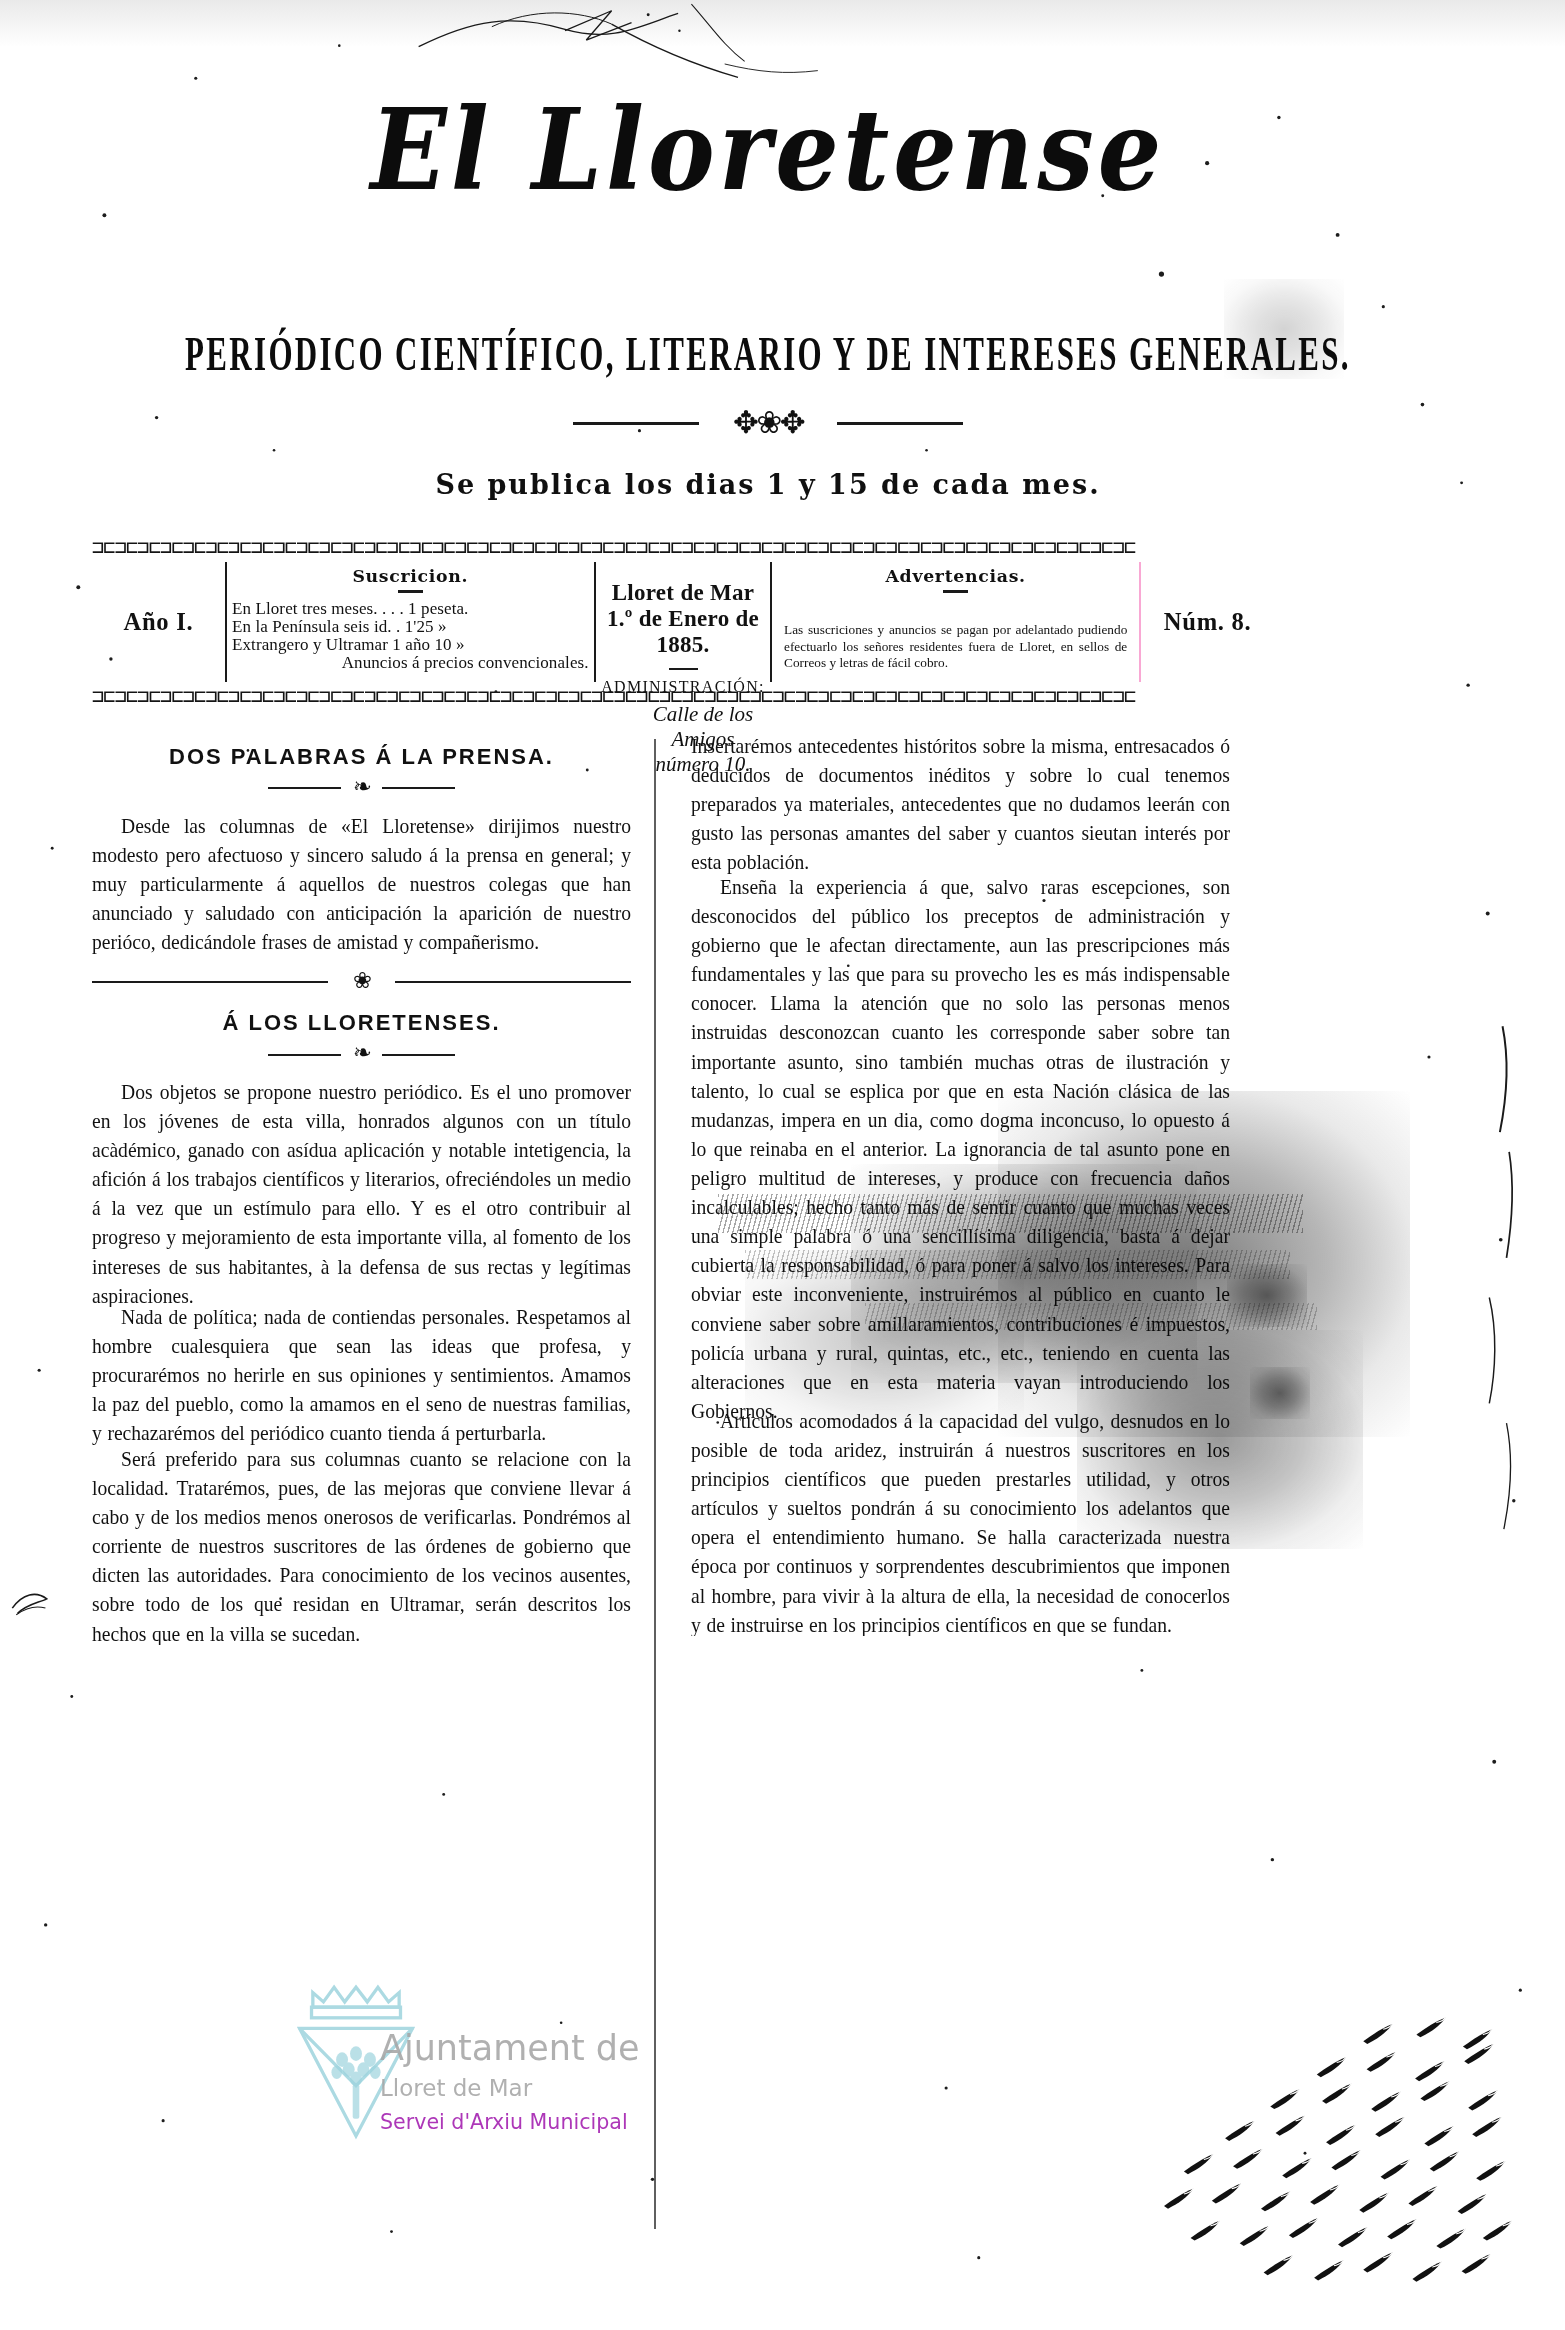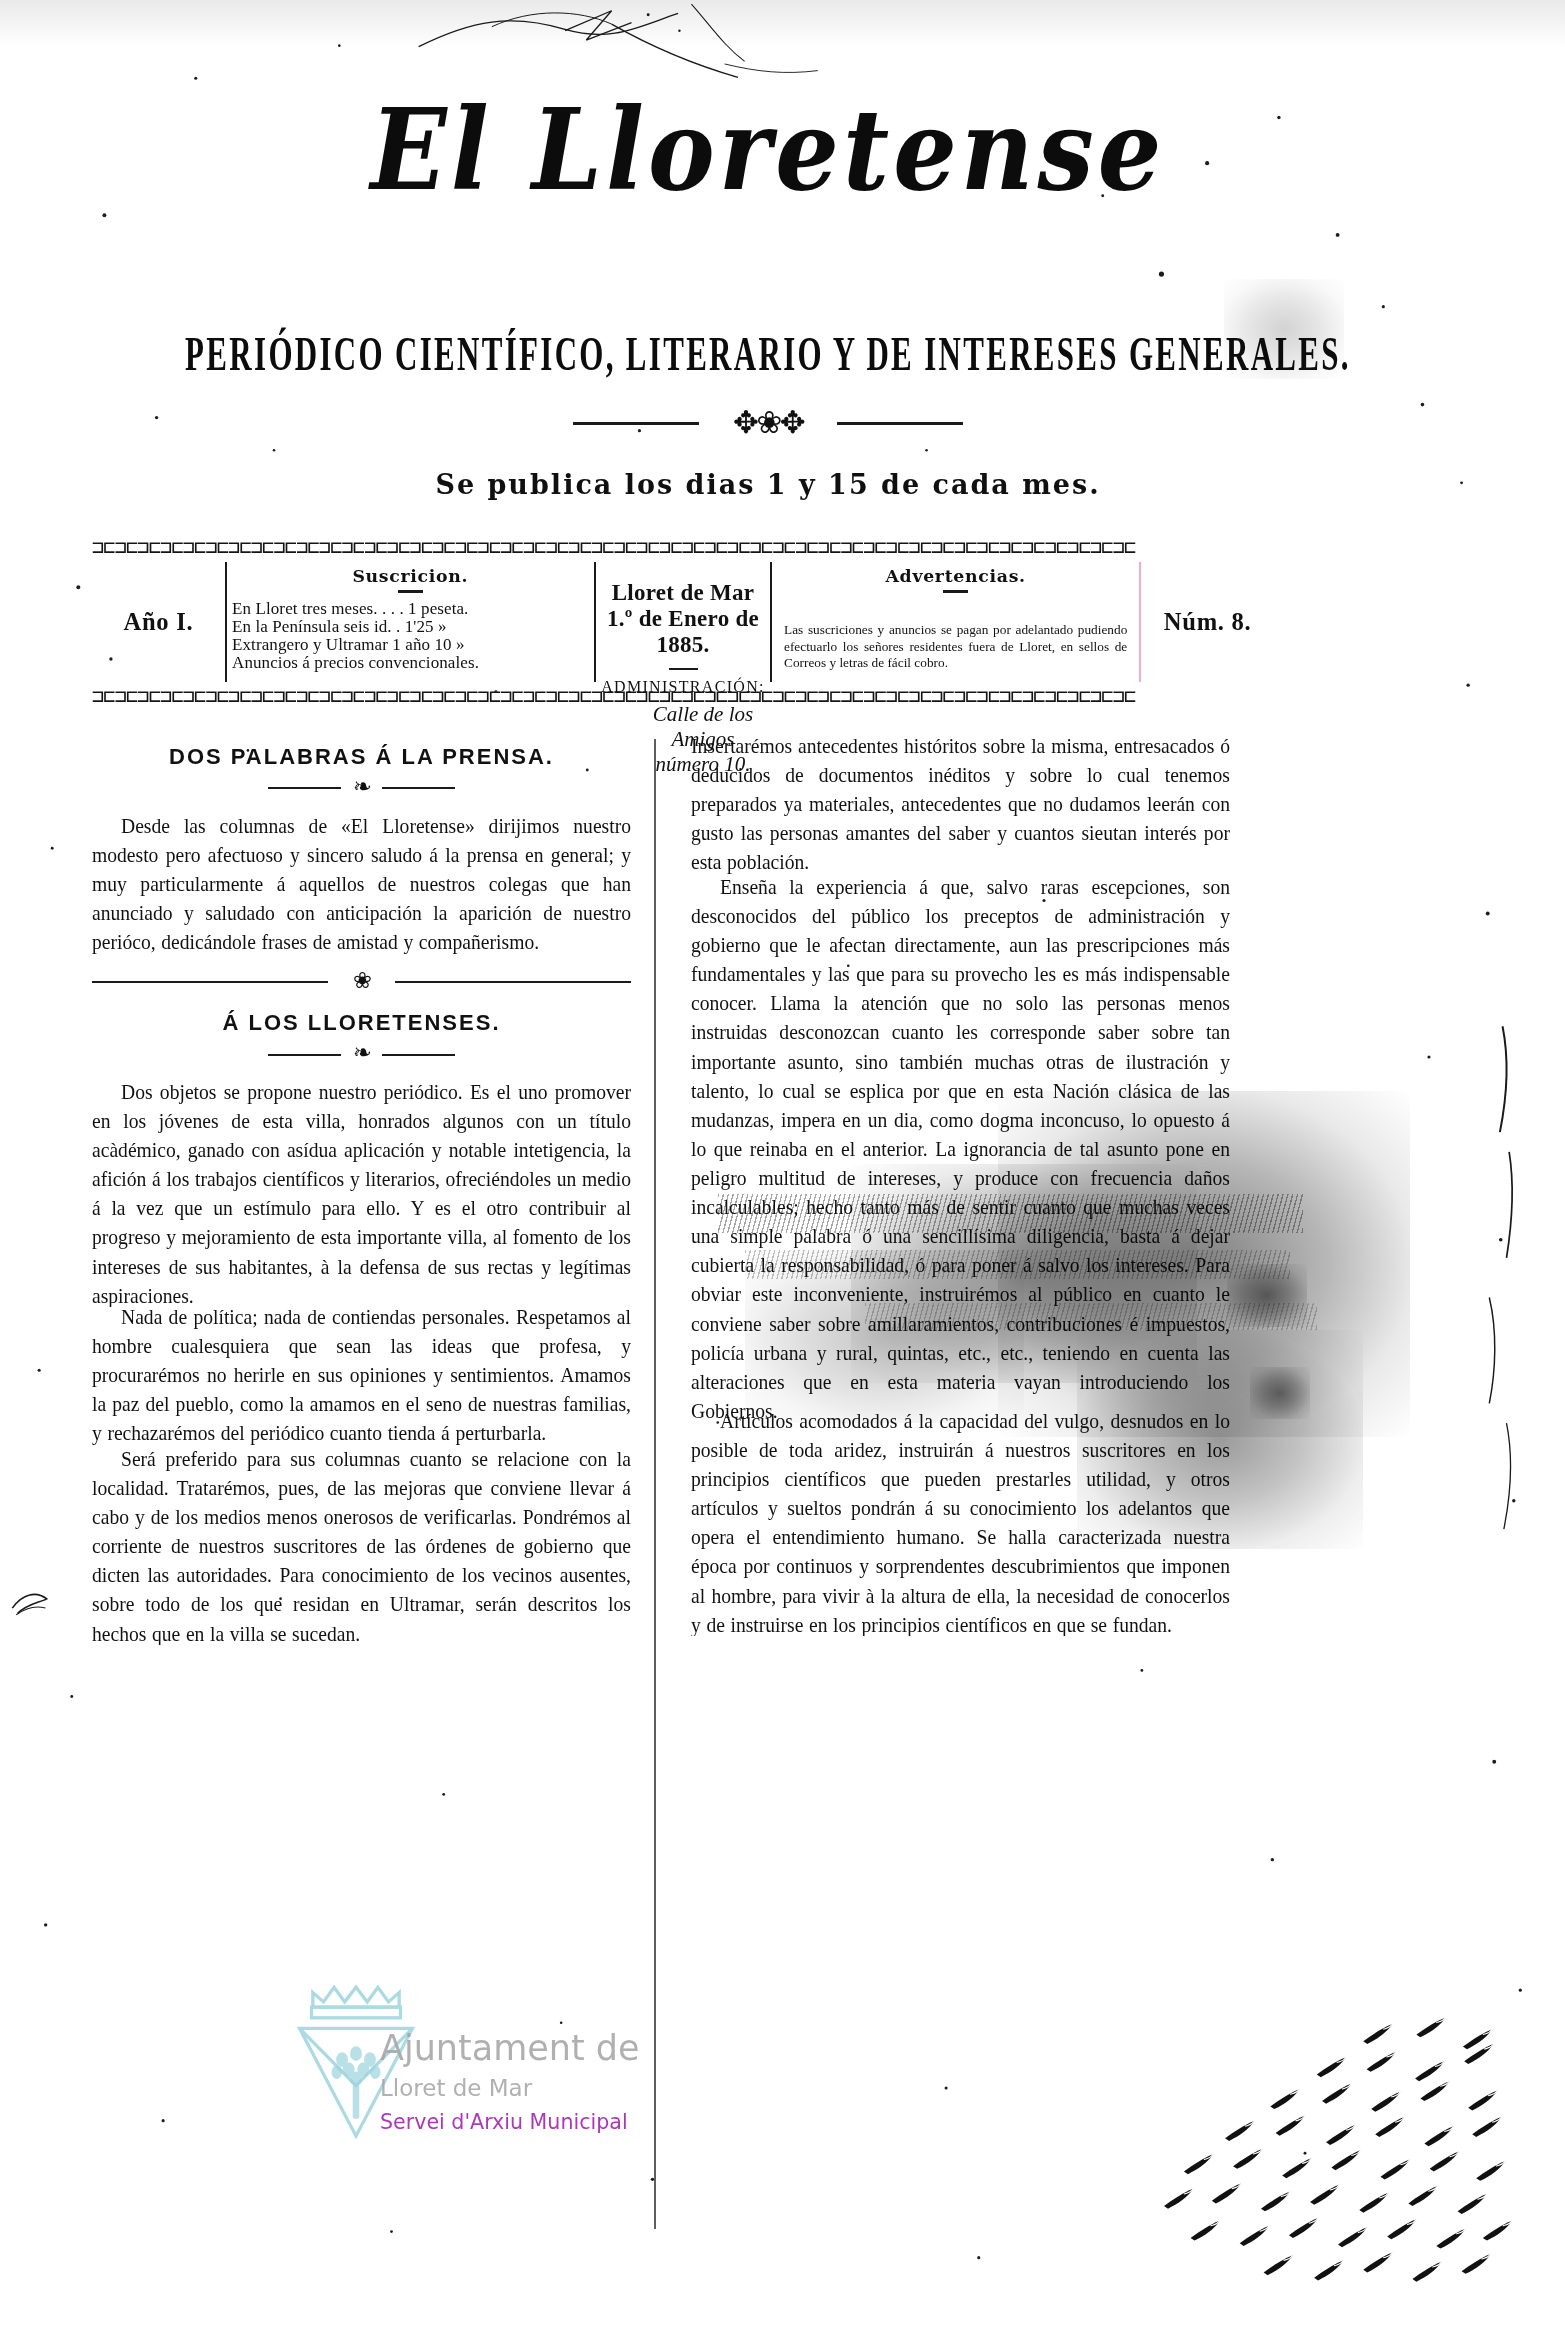--- a/index.html
+++ b/index.html
@@ -93,21 +93,21 @@
     font-family:"Liberation Serif", serif; font-weight:700;
     font-size:24.6px; letter-spacing:0.7px;
   }
   .box-head {
     text-align:center; font-family:"DejaVu Serif", serif;
     font-weight:700; font-size:17.3px; letter-spacing:0.7px; margin-top:1.3px;
   }
   .box-head-rule { width:25px; height:2.7px; background:#1a1a1a; margin:4.7px auto 6.7px; }
   .subs-lines { font-family:"Liberation Serif", serif; font-size:17px; line-height:18px; letter-spacing:0.1px; }
   .subs-lines .row { display:block; white-space:nowrap; }
-  .subs-lines .row.center { text-align:left; margin-top:0.7px; }
+  .subs-lines .row.center { text-align:right; margin-top:0.7px; }
   .adv-text {
     font-family:"Liberation Serif", serif; font-size:13.3px; line-height:16.6px;
     text-align:justify; padding:0 6.7px;margin-top:29px;
   }
   .mid-date {
     text-align:center; font-family:"Liberation Serif", serif;
     font-weight:700; font-size:23px; margin-top:16px; letter-spacing:0.3px;
   }
   .mid-rule { width:29px; height:2.7px; background:#1a1a1a; margin:9.3px auto 8px; }
   .mid-admin { text-align:center; font-family:"Liberation Serif", serif; font-size:16px; letter-spacing:1.3px; }

